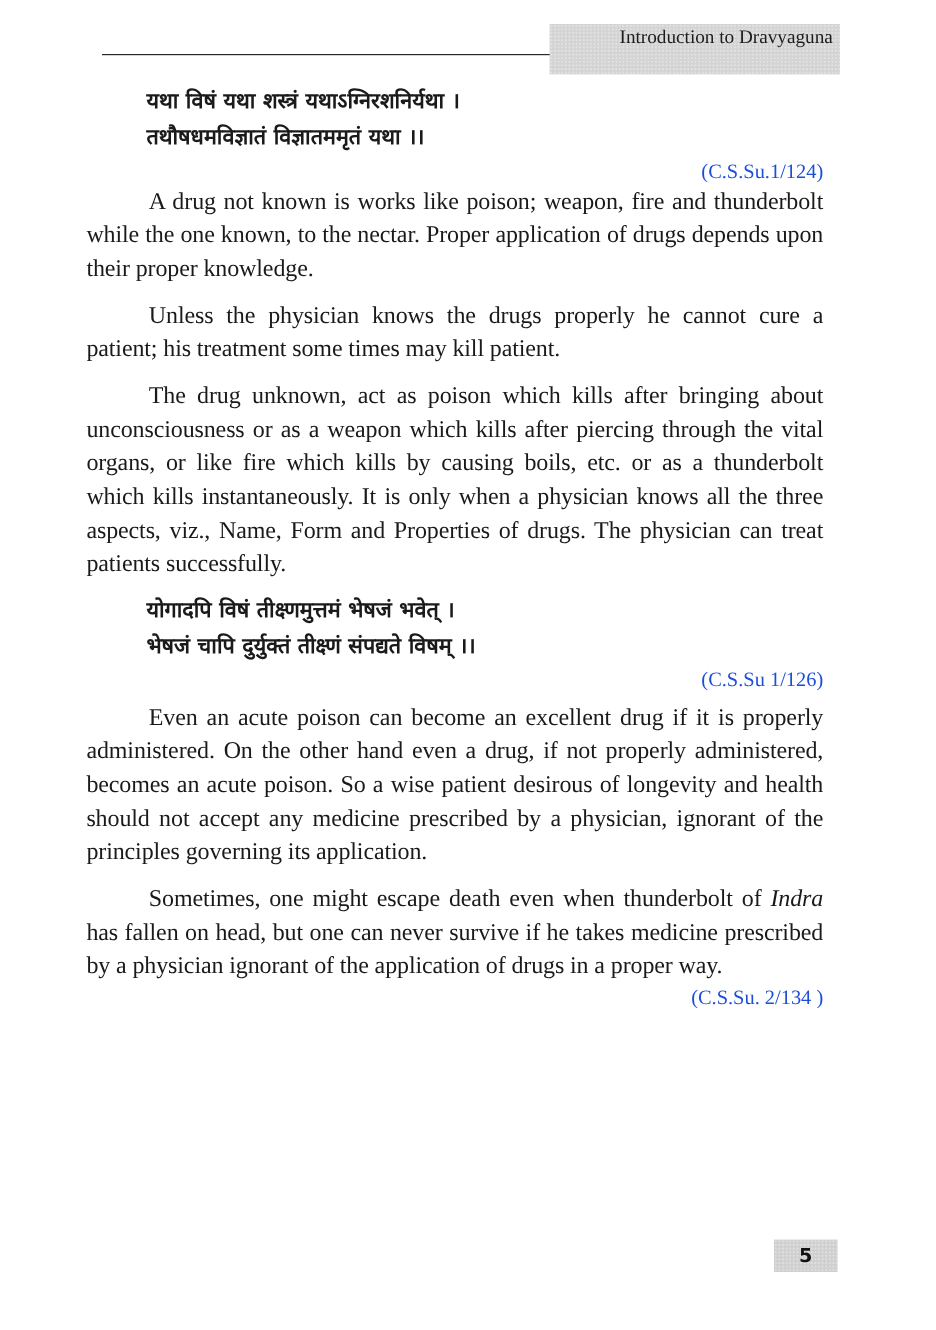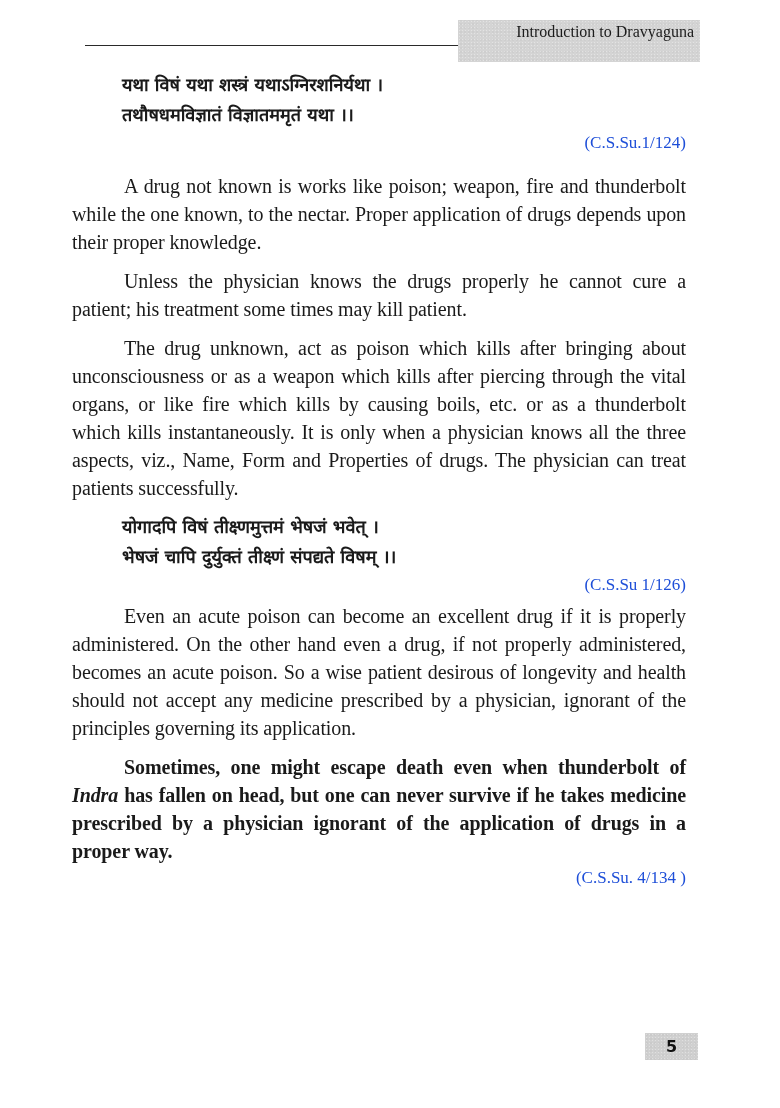--- a/index.html
+++ b/index.html
@@ -122,37 +122,37 @@
   </div>
 
   <div class="content">
 
     <div class="verse" style="margin-top:0px;">
       <span class="verse-line">यथा विषं यथा शस्त्रं यथाऽग्निरशनिर्यथा ।</span>
       <span class="verse-line">तथौषधमविज्ञातं विज्ञातममृतं यथा ।।</span>
     </div>
     <div class="citation">(C.S.Su.1/124)</div>
 
-    <p class="para" style="margin-top:18px;">A drug not known is works like poison; weapon, fire and thunderbolt while the one known, to the nectar. Proper application of drugs depends upon their proper knowledge.</p>
+    <p class="para" style="">A drug not known is works like poison; weapon, fire and thunderbolt while the one known, to the nectar. Proper application of drugs depends upon their proper knowledge.</p>
 
     <p class="para" style="margin-top:11px;">Unless the physician knows the drugs properly he cannot cure a patient; his treatment some times may kill patient.</p>
 
     <p class="para" style="margin-top:11px;">The drug unknown, act as poison which kills after bringing about unconsciousness or as a weapon which kills after piercing through the vital organs, or like fire which kills by causing boils, etc. or as a thunderbolt which kills instantaneously. It is only when a physician knows all the three aspects, viz., Name, Form and Properties of drugs. The physician can treat patients successfully.</p>
 
     <div class="verse" style="margin-top:10px;">
       <span class="verse-line">योगादपि विषं तीक्ष्णमुत्तमं भेषजं भवेत् ।</span>
       <span class="verse-line">भेषजं चापि दुर्युक्तं तीक्ष्णं संपद्यते विषम् ।।</span>
     </div>
     <div class="citation">(C.S.Su 1/126)</div>
 
     <p class="para" style="margin-top:6px;">Even an acute poison can become an excellent drug if it is properly administered. On the other hand even a drug, if not properly administered, becomes an acute poison. So a wise patient desirous of longevity and health should not accept any medicine prescribed by a physician, ignorant of the principles governing its application.</p>
 
-    <p class="para" style="margin-top:11px;font-weight:bold;"><span>Sometimes, one might escape death even when thunderbolt of </span><em>Indra</em><span> has fallen on head, but one can never survive if he takes medicine prescribed by a physician ignorant of the application of drugs in a proper way.</span></p>
+    <p class="para" style="margin-top:11px;"><span>Sometimes, one might escape death even when thunderbolt of </span><em>Indra</em><span> has fallen on head, but one can never survive if he takes medicine prescribed by a physician ignorant of the application of drugs in a proper way.</span></p>
 
-    <div class="citation">(C.S.Su. 4/134 )</div>
+    <div class="citation">(C.S.Su. 2/134 )</div>
 
   </div>
 
   <div class="page-number-box">
     <span class="page-number">5</span>
   </div>
 
 </div>
 
 </body></html>

